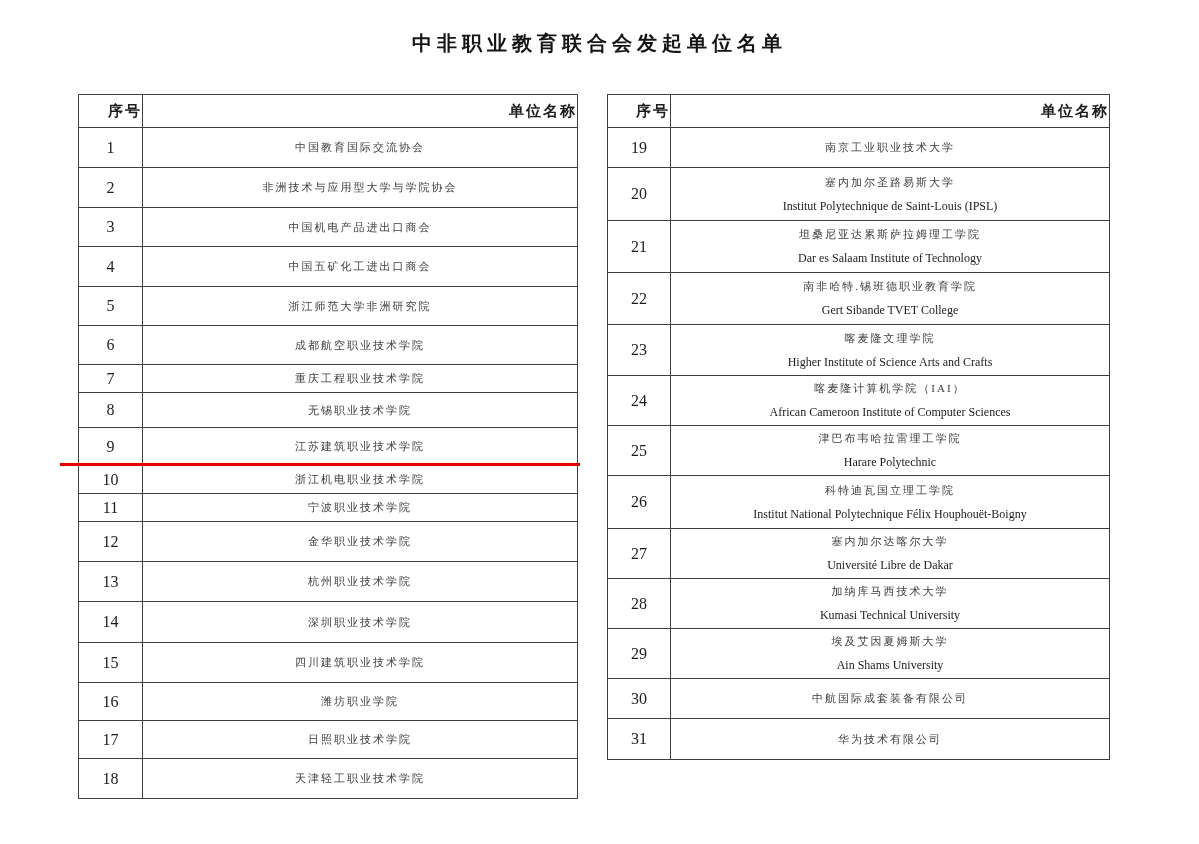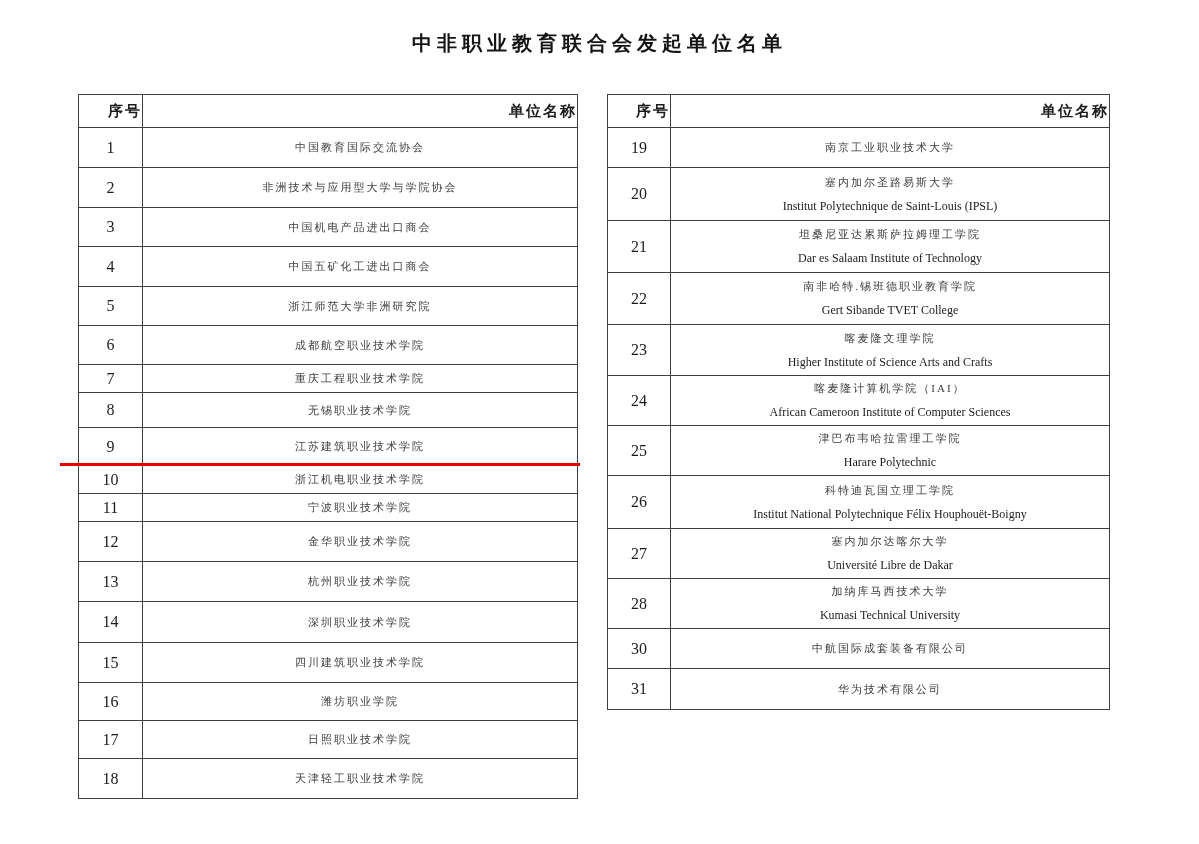--- a/index.html
+++ b/index.html
@@ -277,20 +277,27 @@
             <div class="en">Université Libre de Dakar</div>
           </td>
         </tr>
         <tr style="height: 50px;">
           <td class="num">28</td>
           <td class="name">
             <div class="cn">加纳库马西技术大学</div>
             <div class="en">Kumasi Technical University</div>
           </td>
         </tr>
+        <tr style="height: 44px;">
+          <td class="num">29</td>
+          <td class="name">
+            <div class="cn">埃及艾因夏姆斯大学</div>
+            <div class="en">Ain Shams University</div>
+          </td>
+        </tr>
         <tr style="height: 40px;">
           <td class="num">30</td>
           <td class="name">
             <div class="cn">中航国际成套装备有限公司</div>
           </td>
         </tr>
         <tr style="height: 41px;">
           <td class="num">31</td>
           <td class="name">
             <div class="cn">华为技术有限公司</div>

